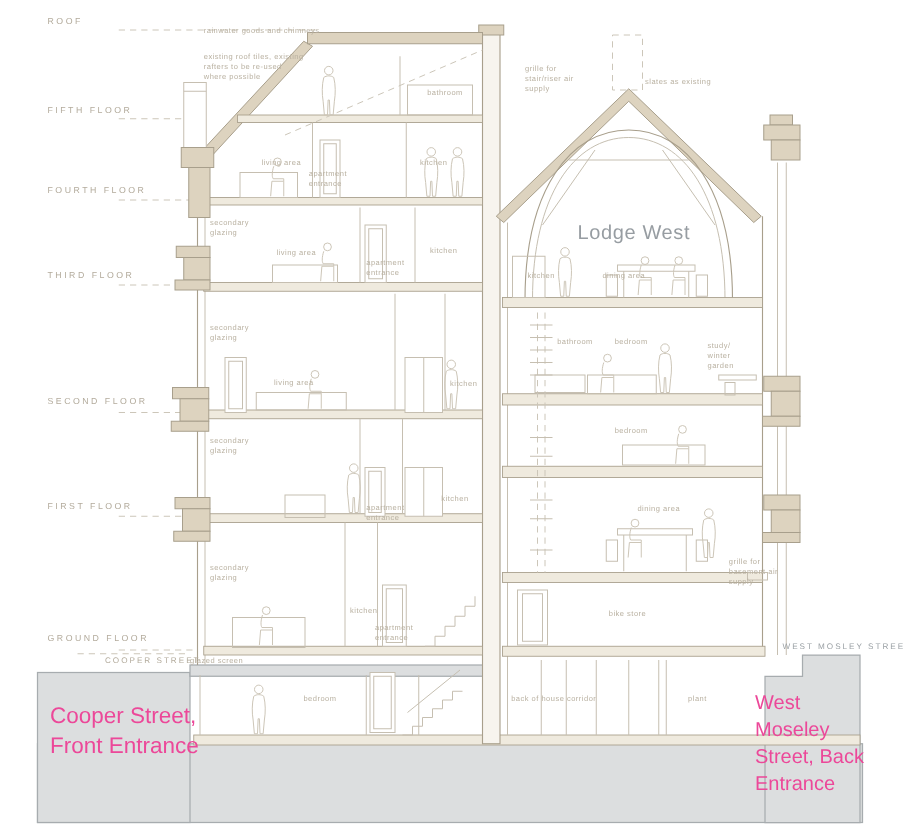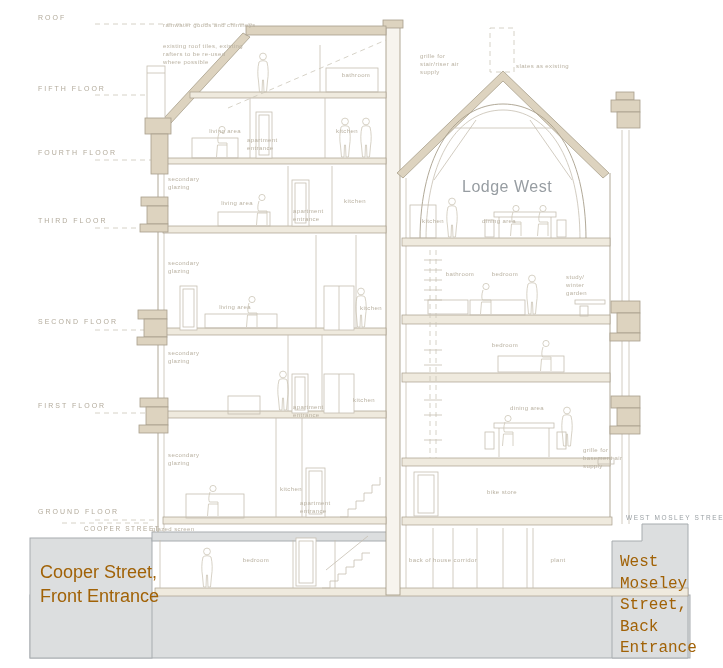--- a/index.html
+++ b/index.html
@@ -14,21 +14,21 @@
   .wall{fill:#f7f4ee;stroke:#a89f8c;stroke-width:.9;}
   .grey{fill:#dcdedf;stroke:#a7acaf;stroke-width:1;}
   .dash{stroke:#ccc6b9;stroke-dasharray:5 4;fill:none;stroke-width:.8;}
   .ghost{stroke:#cdc6b8;fill:none;stroke-width:.8;}
   .lbl{position:absolute;color:#b9b1a1;font-size:6px;line-height:1.3;letter-spacing:.4px;}
   .lbl.c{text-align:center;}
   .flbl{position:absolute;color:#b3ab9c;font-size:7px;letter-spacing:2px;white-space:nowrap;}
   .stlbl{position:absolute;font-size:6.5px;letter-spacing:1.6px;white-space:nowrap;color:#9ba1a5;}
   .stlbl.taupe{color:#b3ab9c;}
   .title{position:absolute;color:#979da2;font-size:16px;letter-spacing:.5px;white-space:nowrap;}
-  .big{position:absolute;color:#a16207;font-size:18px;line-height:1.35;}
+  .big{position:absolute;color:#ec4899;font-size:18px;line-height:1.35;}
   .big.sm{font-size:16px;}
 </style>
 </head>
 <body>
 
 <div id="stage">
 
 <svg width="723" height="668" viewBox="0 0 723 668">
   <defs>
     <g id="pstand">
@@ -286,15 +286,15 @@
 <div class="lbl c" style="left:440px;top:271px;width:40px;">bathroom</div>
 <div class="lbl c" style="left:487px;top:271px;width:36px;">bedroom</div>
 <div class="lbl" style="left:566px;top:274px;width:36px;">study/ winter garden</div>
 <div class="lbl c" style="left:487px;top:342px;width:36px;">bedroom</div>
 <div class="lbl c" style="left:505px;top:405px;width:44px;">dining area</div>
 <div class="lbl c" style="left:480px;top:489px;width:44px;">bike store</div>
 <div class="lbl c" style="left:408px;top:557px;width:70px;white-space:nowrap;">back of house corridor</div>
 <div class="lbl c" style="left:543px;top:557px;width:30px;">plant</div>
 
 <div class="big" style="left:40px;top:560px;width:150px;">Cooper Street, Front Entrance</div>
-<div class="big sm" style="left:620px;top:552px;width:96px;font-family:Liberation Mono, monospace;">West Moseley Street, Back Entrance</div>
+<div class="big sm" style="left:604px;top:552px;width:96px;">West Moseley Street, Back Entrance</div>
 
 </div>
 
 </body></html>

